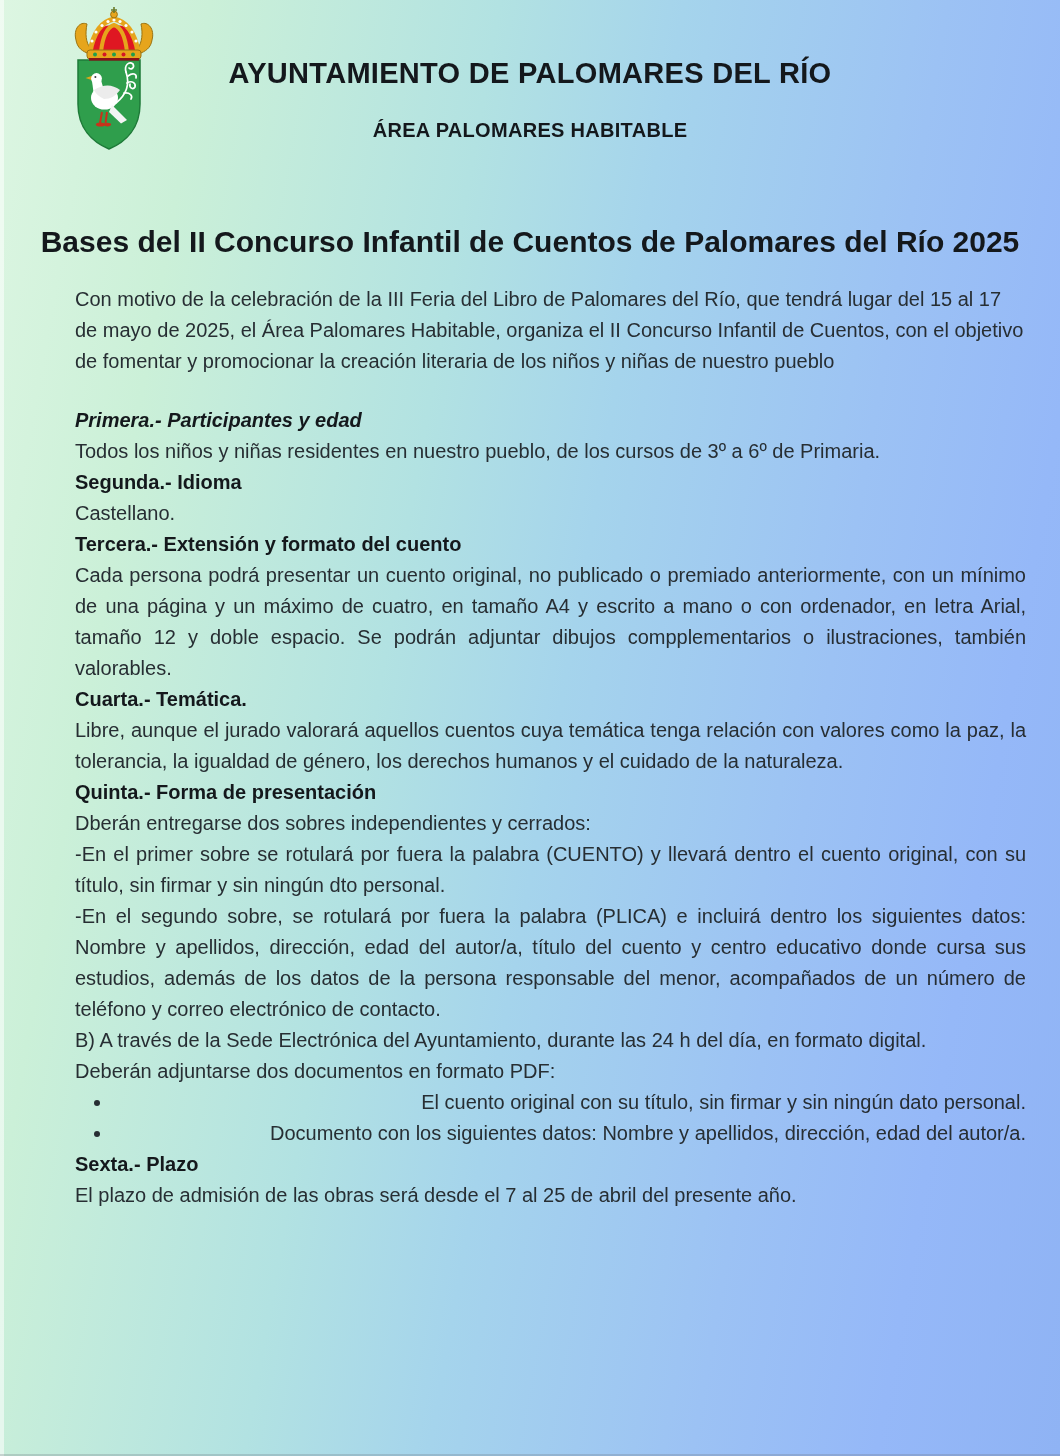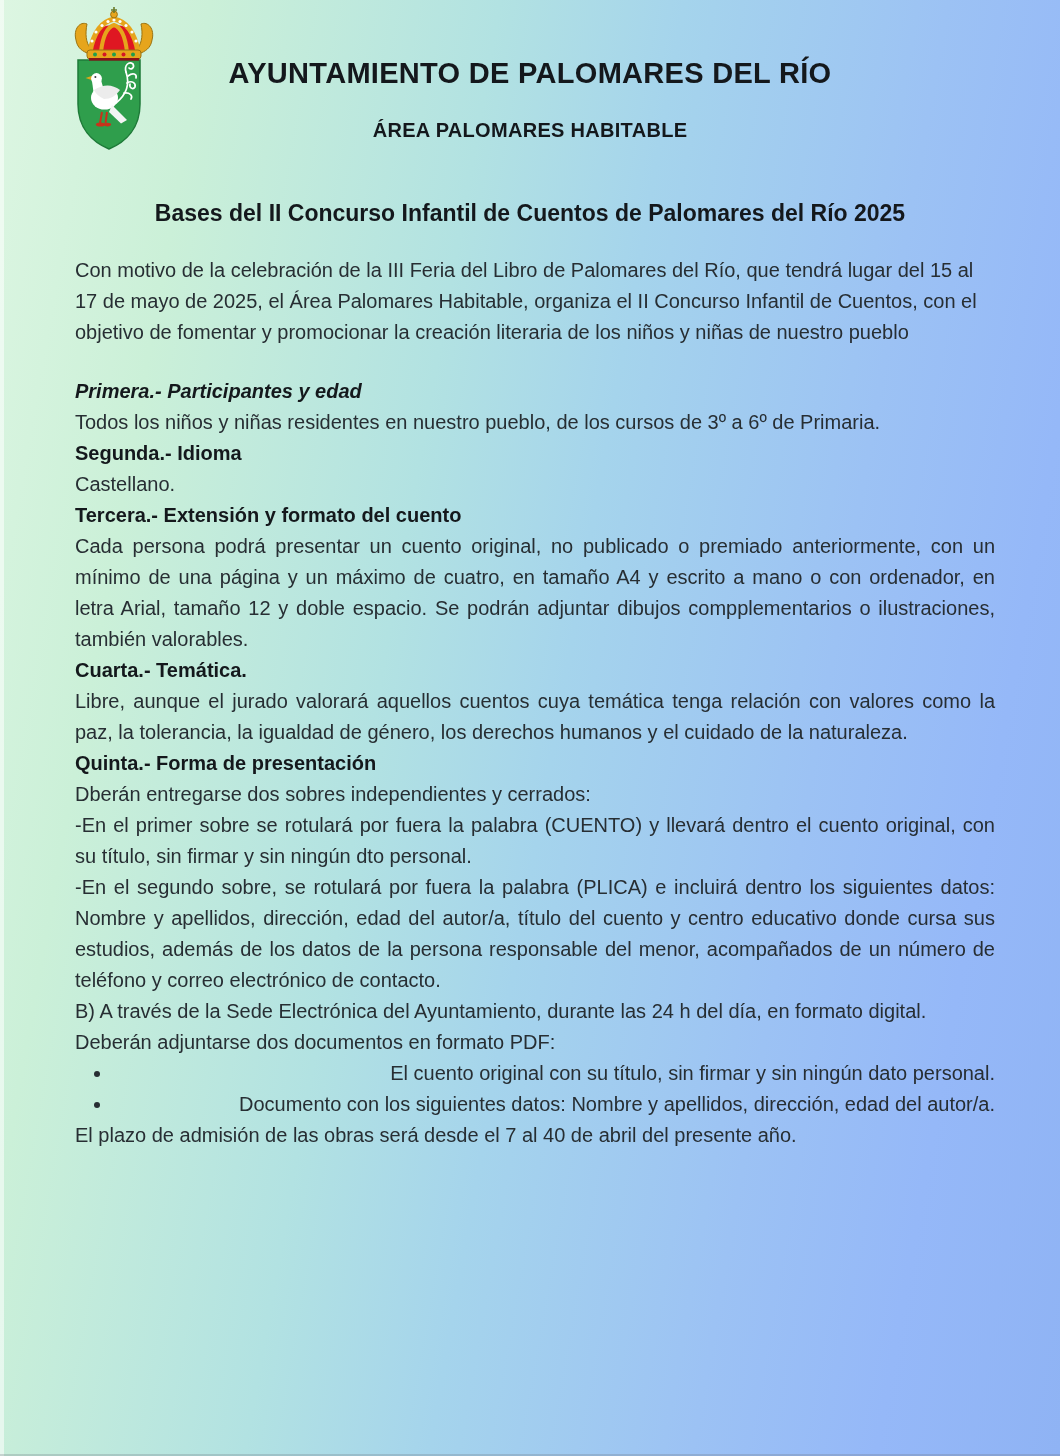--- a/index.html
+++ b/index.html
@@ -45,29 +45,29 @@
   .org-title-2{
     margin-top:24px;
     text-align:center;
     font-size:20px;
     font-weight:bold;
     letter-spacing:.3px;
     color:#14181c;
     line-height:32px;
   }
   .doc-title{
-    margin-top:52px;
+    margin-top:81px;
     text-align:center;
-    font-size:23px;
+    font-size:30px;
     font-weight:bold;
     color:#14181c;
     line-height:30px;
   }
   .content{
-    margin:27px 65px 0 75px;
+    margin:27px 34px 0 75px;
     font-size:20px;
     line-height:31px;
   }
   .content p{ text-align:justify; }
   p.intro{ text-align:left; }
   .section-heading{
     font-size:20px;
     font-weight:bold;
     color:#14181c;
     line-height:31px;
@@ -183,18 +183,19 @@
       <p>-En el segundo sobre, se rotulará por fuera la palabra (PLICA) e incluirá dentro los siguientes datos: Nombre y apellidos, dirección, edad del autor/a, título del cuento y centro educativo donde cursa sus estudios, además de los datos de la persona responsable del menor, acompañados de un número de teléfono y correo electrónico de contacto.</p>
       <p>B) A través de la Sede Electrónica del Ayuntamiento, durante las 24 h del día, en formato digital.</p>
       <p>Deberán adjuntarse dos documentos en formato PDF:</p>
       <ul class="bullet-list">
         <li>El cuento original con su título, sin firmar y sin ningún dato personal.</li>
         <li>Documento con los siguientes datos: Nombre y apellidos, dirección, edad del autor/a.</li>
       </ul>
     </section>
 
     <section>
-      <p>El plazo de admisión de las obras será desde el 7 al 40 de abril del presente año.</p>
+      <h3 class="section-heading">Sexta.- Plazo</h3>
+      <p>El plazo de admisión de las obras será desde el 7 al 25 de abril del presente año.</p>
     </section>
   </main>
 
   <div class="edge-strip-bottom"></div>
 </div>
 
 </body></html>

